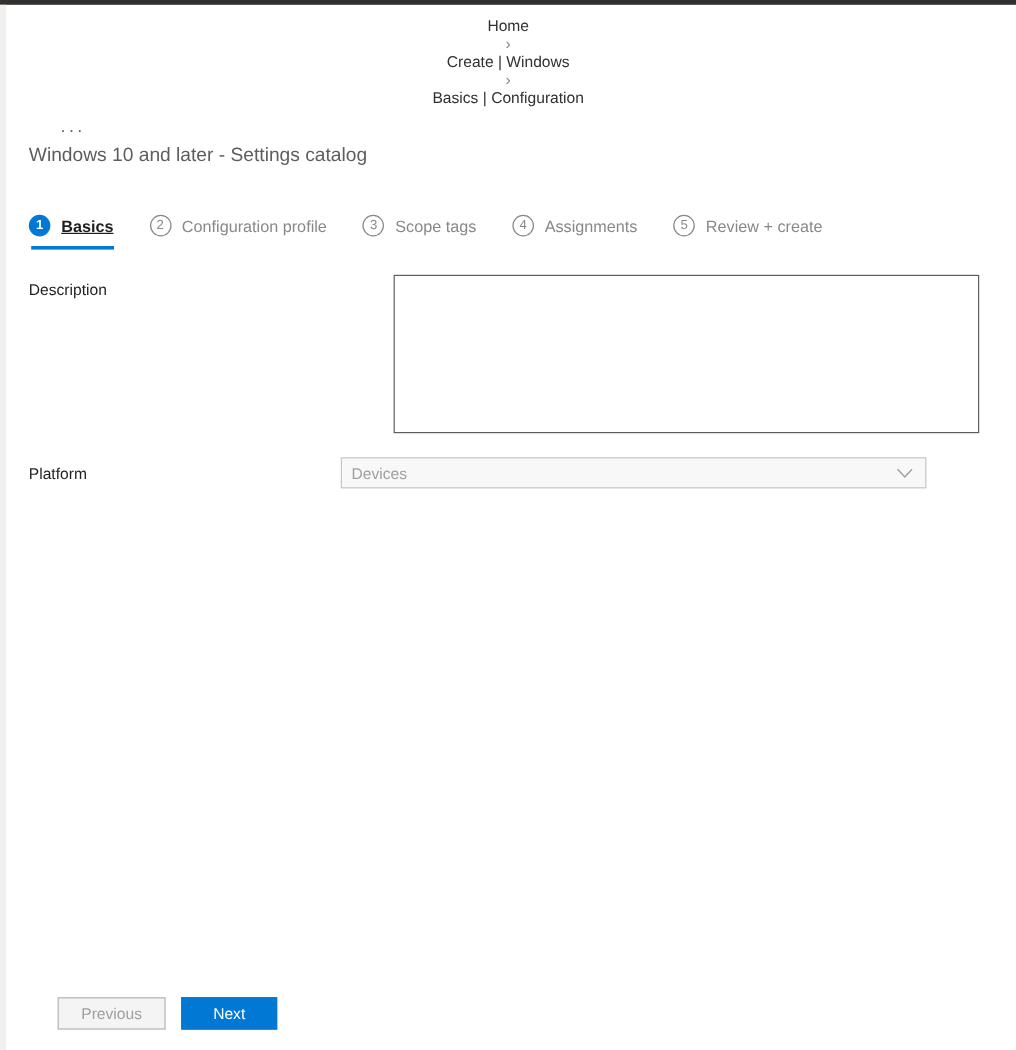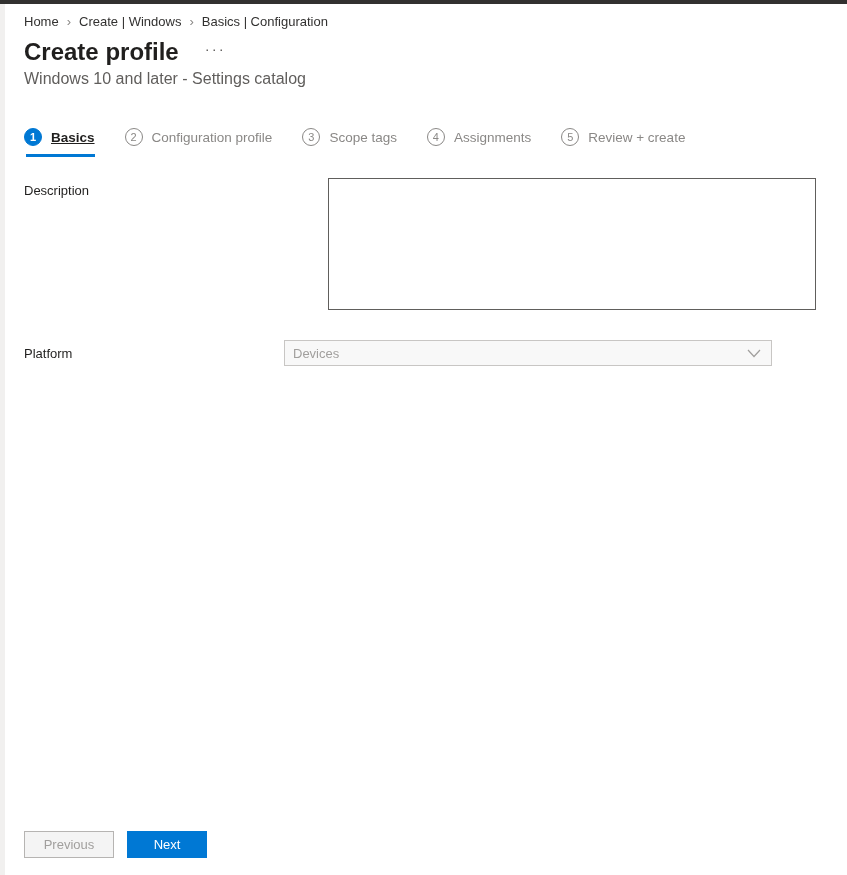--- a/index.html
+++ b/index.html
@@ -15,21 +15,21 @@
     background:#ffffff;
     font-family:"Liberation Sans", sans-serif;
     color:#323130;
     overflow:hidden;
   }
   .topbar{height:4px;background:#323130;width:100%;}
   .leftstrip{position:absolute;left:0;top:4px;bottom:0;width:5px;background:#f1f0ef;}
   .page{padding:10px 24px 0 24px;}
 
   
-  .breadcrumb{font-size:13px;color:#323130;display:flex;align-items:center;}
+  .breadcrumb{font-size:13px;color:#323130;display:flex;align-items:center;flex-direction:column;}
   .breadcrumb a{color:#323130;text-decoration:none;cursor:pointer;}
   .breadcrumb .sep{color:#8a8886;margin:0 8px;font-size:13px;}
 
   
   .title-row{display:flex;align-items:flex-start;margin-top:10px;}
   h1{font-size:24px;font-weight:700;color:#201f1e;margin:0;line-height:1.1;}
   .ellipsis-btn{background:none;border:none;color:#605e5c;font-size:15px;letter-spacing:2px;
     margin-left:26px;margin-top:2px;cursor:pointer;padding:0;line-height:1;}
   .subtitle{font-size:16px;color:#605e5c;margin-top:5px;}
 
@@ -53,32 +53,32 @@
     width:100%;height:27px;border:1px solid var(--dirty);background:#fff;
     font-family:"Liberation Sans",sans-serif;font-size:13px;color:#201f1e;
     padding:0 30px 0 8px;outline:none;border-radius:0;
   }
   .check-icon{position:absolute;right:9px;top:7px;pointer-events:none;}
   textarea.desc{
     width:100%;height:132px;border:1px solid #605e5c;background:#fff;resize:none;
     font-family:"Liberation Sans",sans-serif;font-size:13px;color:#201f1e;padding:6px 8px;
     outline:none;border-radius:0;display:block;
   }
-  .row-desc{margin-bottom:30px;gap:44px;}
+  .row-desc{margin-bottom:20px;gap:44px;}
   .row-desc .form-label{padding-top:5px;}
   .dropdown{
     width:100%;height:26px;background:#f8f8f8;border:1px solid #c8c6c4;
     display:flex;align-items:center;justify-content:space-between;
     padding:0 10px 0 8px;font-size:13px;color:#a19f9d;cursor:default;
   }
   .chev{flex:0 0 auto;}
 
   
   .footer{position:absolute;left:24px;top:831px;display:flex;align-items:center;}
-  .btn{height:27px;font-family:"Liberation Sans",sans-serif;font-size:13px;cursor:pointer;border-radius:0;}
+  .btn{height:27px;font-family:"Liberation Sans",sans-serif;font-size:13px;cursor:pointer;border-radius:0;margin-left:24px;}
   .btn-secondary{width:90px;background:#f4f4f4;border:1px solid #b6b4b2;color:#a19f9d;}
   .btn-primary{width:80px;background:var(--accent);border:1px solid var(--accent);color:#fff;
     font-weight:400;margin-left:13px;}
 </style>
 </head>
 <body>
 
 <div class="topbar"></div>
 <div class="leftstrip"></div>
 
@@ -86,21 +86,20 @@
 
   <nav class="breadcrumb">
     <a>Home</a>
     <span class="sep">›</span>
     <a>Create | Windows</a>
     <span class="sep">›</span>
     <a>Basics | Configuration</a>
   </nav>
 
   <div class="title-row">
-    <h1>Create profile</h1>
     <button class="ellipsis-btn">···</button>
   </div>
   <div class="subtitle">Windows 10 and later - Settings catalog</div>
 
   <div class="steps">
     <div class="step active">
       <span class="circle">1</span>
       <span class="step-label">Basics</span>
     </div>
     <div class="step">

